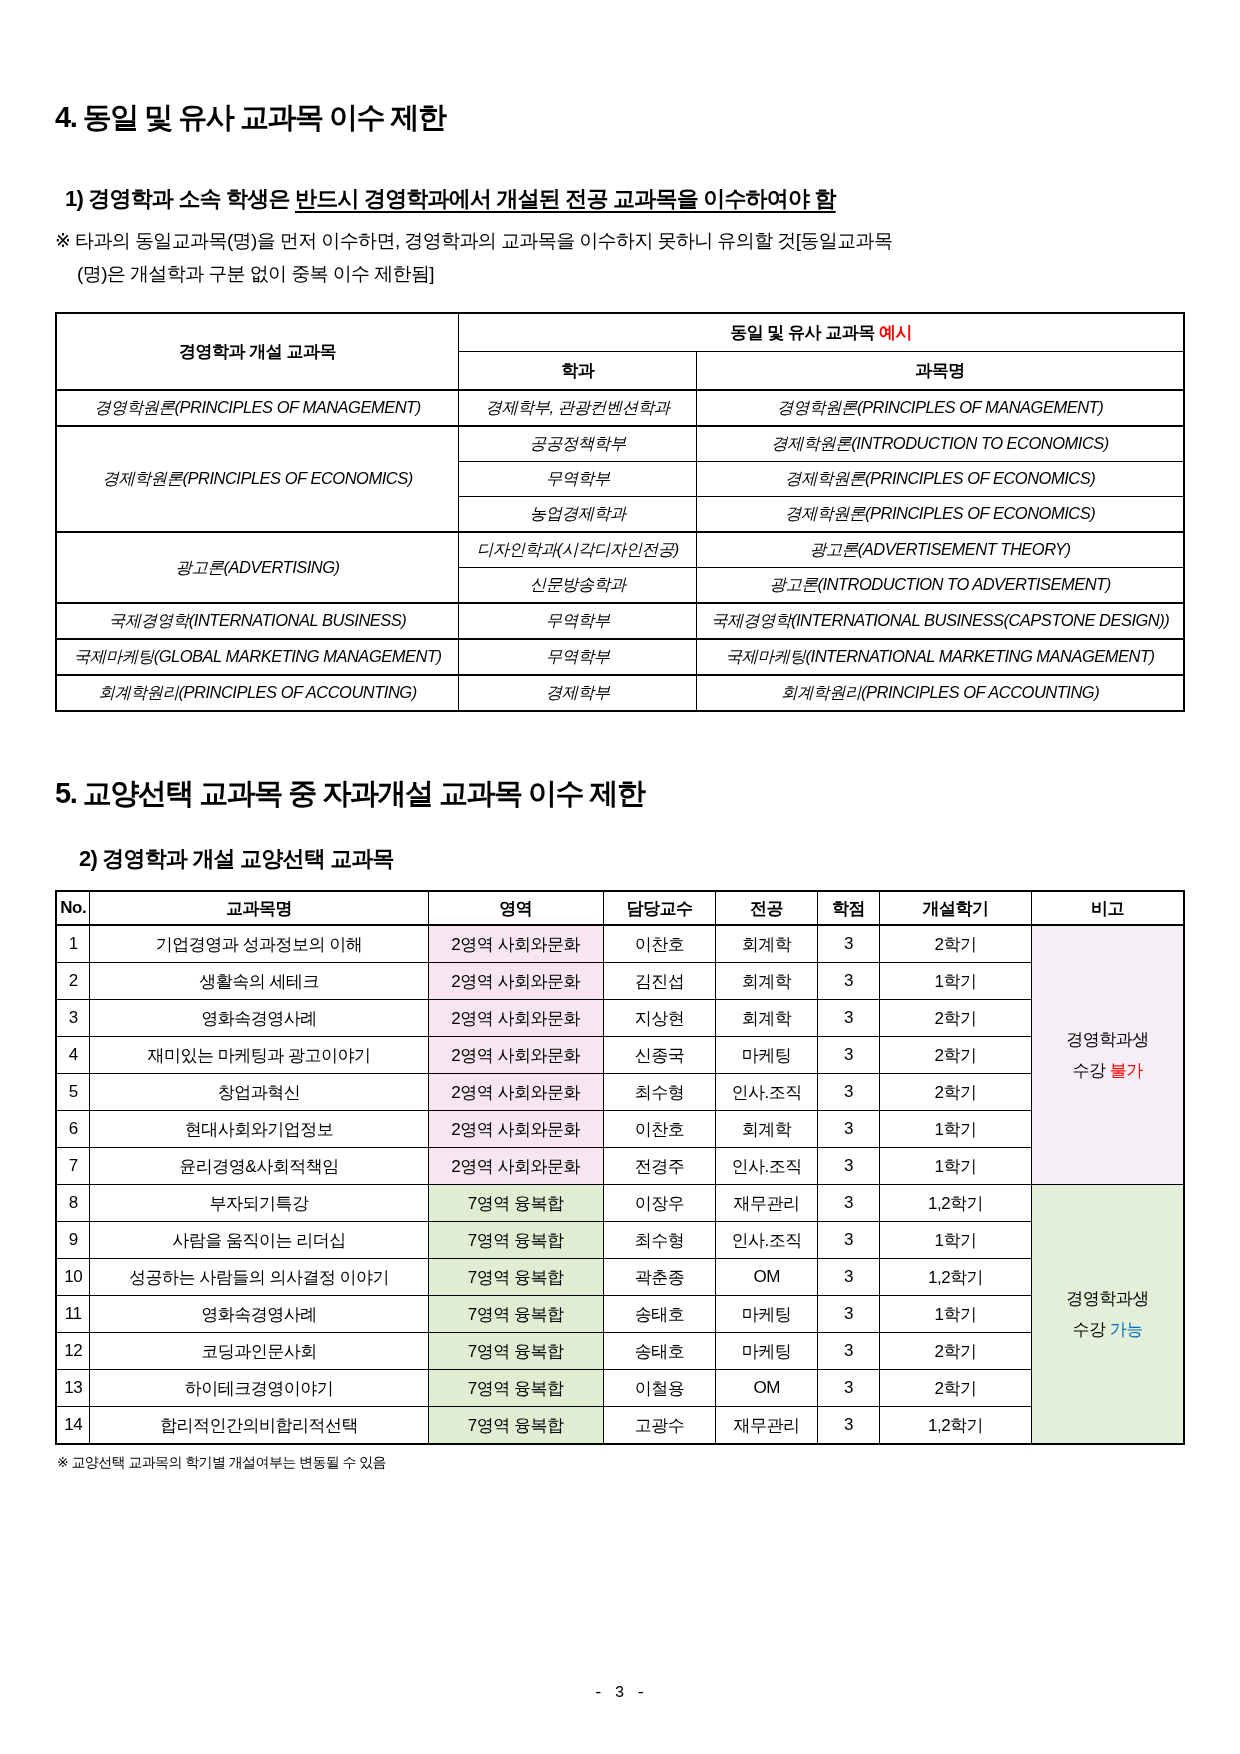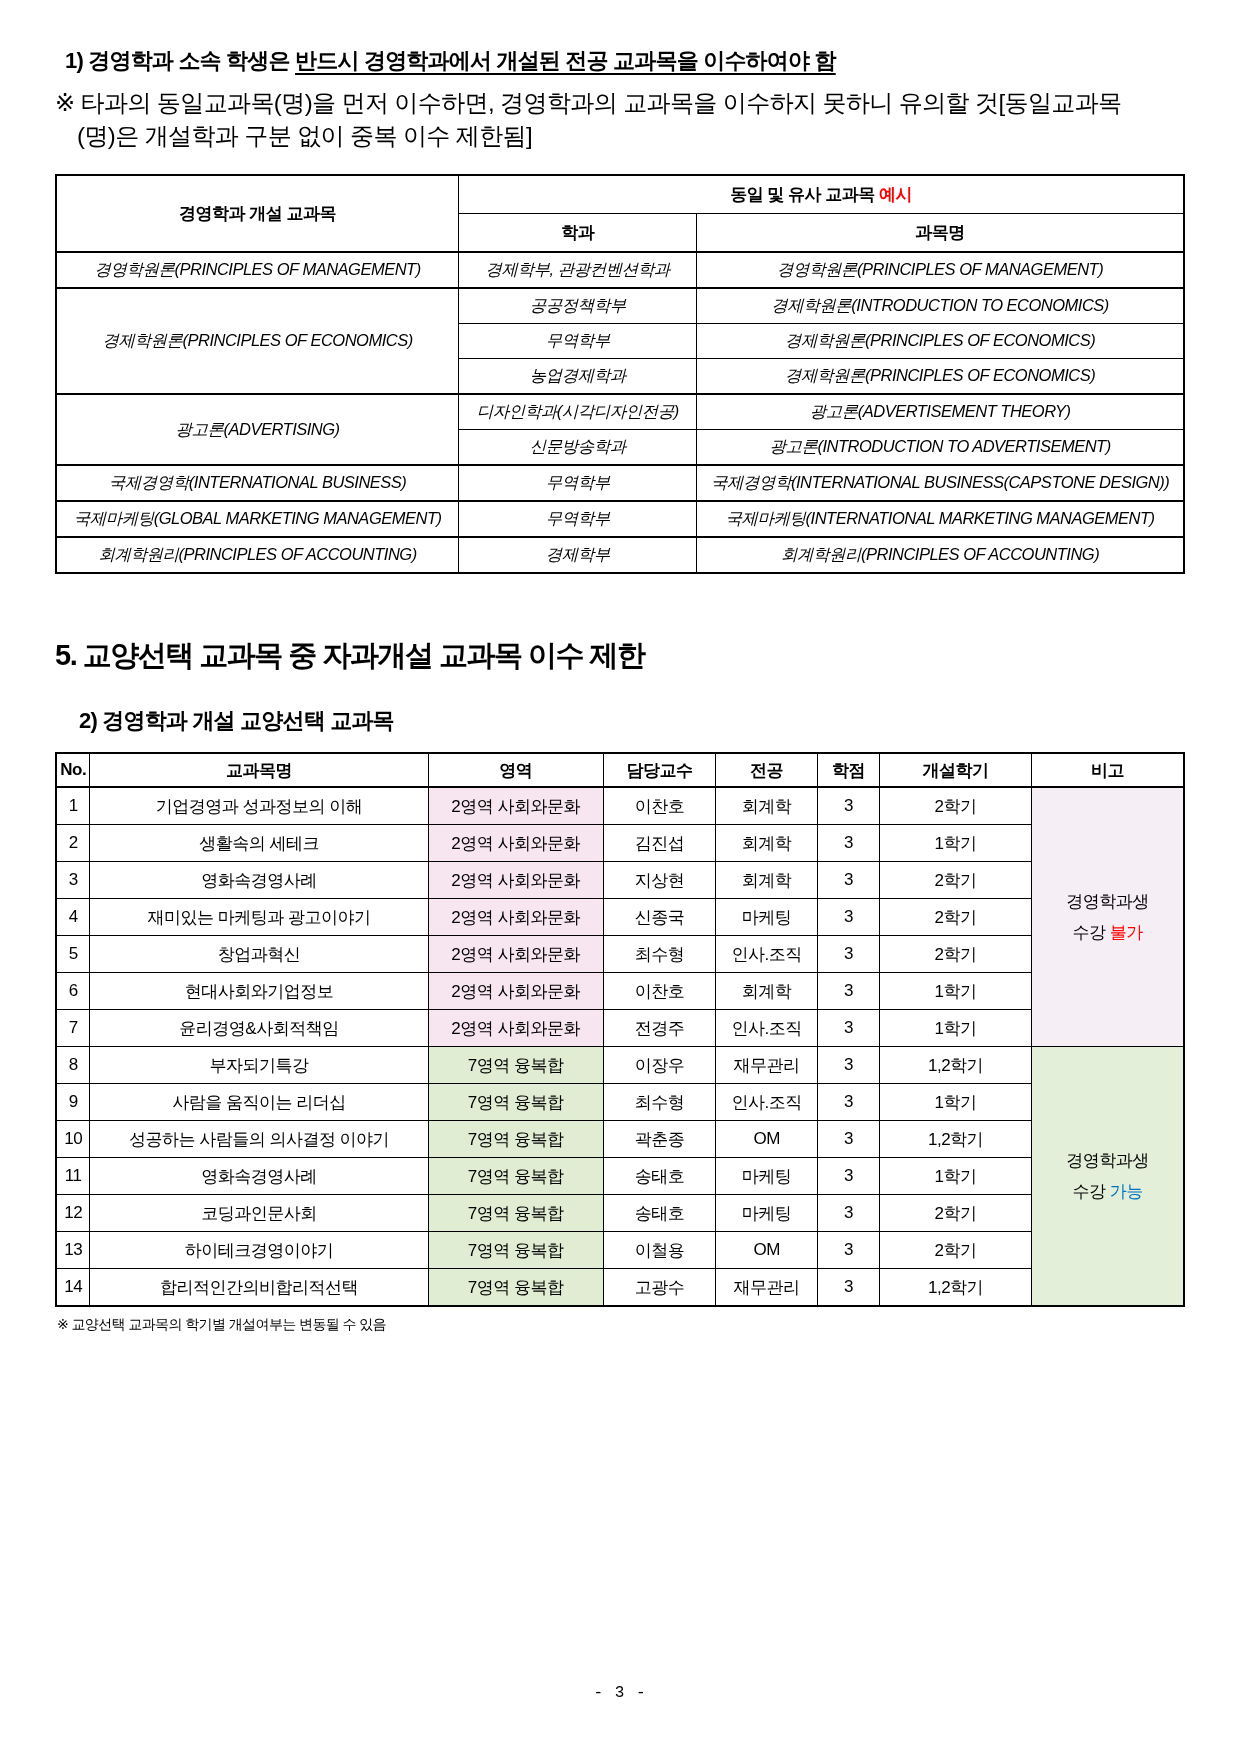--- a/index.html
+++ b/index.html
@@ -15,21 +15,21 @@
   .sec5-title{margin-top:62px;}
   .item{
     font-size:22px;font-weight:bold;letter-spacing:-0.8px;margin:10px;
   }
   .s4-item1{margin-top:46px;}
   .s4-item2{margin-top:36px;}
   .s5-item1{margin-top:42px;padding-left:14px;}
   .s5-item2{margin-top:30px;padding-left:14px;}
   .underline{text-decoration:underline;text-decoration-thickness:2px;text-underline-offset:5px;}
   .note{
-    font-size:24px;font-weight:400;letter-spacing:-0.6px;margin:10px 0 0 0;
+    font-size:19px;font-weight:400;letter-spacing:-0.6px;margin:10px 0 0 0;
     line-height:33px;padding-left:22px;
   }
   .note .lead{margin-left:-22px;}
   table{border-collapse:collapse;table-layout:fixed;width:100%;}
   .t1{margin-top:22px;border:2px solid #000;}
   .t1 th,.t1 td{
     border:1px solid #000;text-align:center;vertical-align:middle;
     font-size:16.5px;letter-spacing:-0.5px;padding:4px 3px;overflow:hidden;white-space:nowrap;
   }
   .t1 thead th{font-weight:bold;font-size:17px;height:29px;}
@@ -60,20 +60,21 @@
   
   .t2 col.k1{width:3%;} .t2 col.k2{width:30%;} .t2 col.k3{width:15.5%;}
   .t2 col.k4{width:10%;} .t2 col.k5{width:9%;} .t2 col.k6{width:5.5%;}
   .t2 col.k7{width:13.5%;} .t2 col.k8{width:13.5%;}
 </style>
 </head>
 <body>
 
 <div class="content">
 
+  <h1 class="sec-title sec4-title">4. 동일 및 유사 교과목 이수 제한</h1>
 
   <p class="item s4-item1"><span>1) 경영학과 소속 학생은 </span><span class="underline">반드시 경영학과에서 개설된 전공 교과목을 이수하여야 함</span></p>
 
 
   <p class="note"><span class="lead">※ 타과의 동일교과목(명)을 먼저 이수하면, 경영학과의 교과목을 이수하지 못하니 유의할 것[동일교과목</span><br><span>(명)은 개설학과 구분 없이 중복 이수 제한됨]</span></p>
 
   <table class="t1">
     <colgroup>
         <col class="c1">
         <col class="c2">

